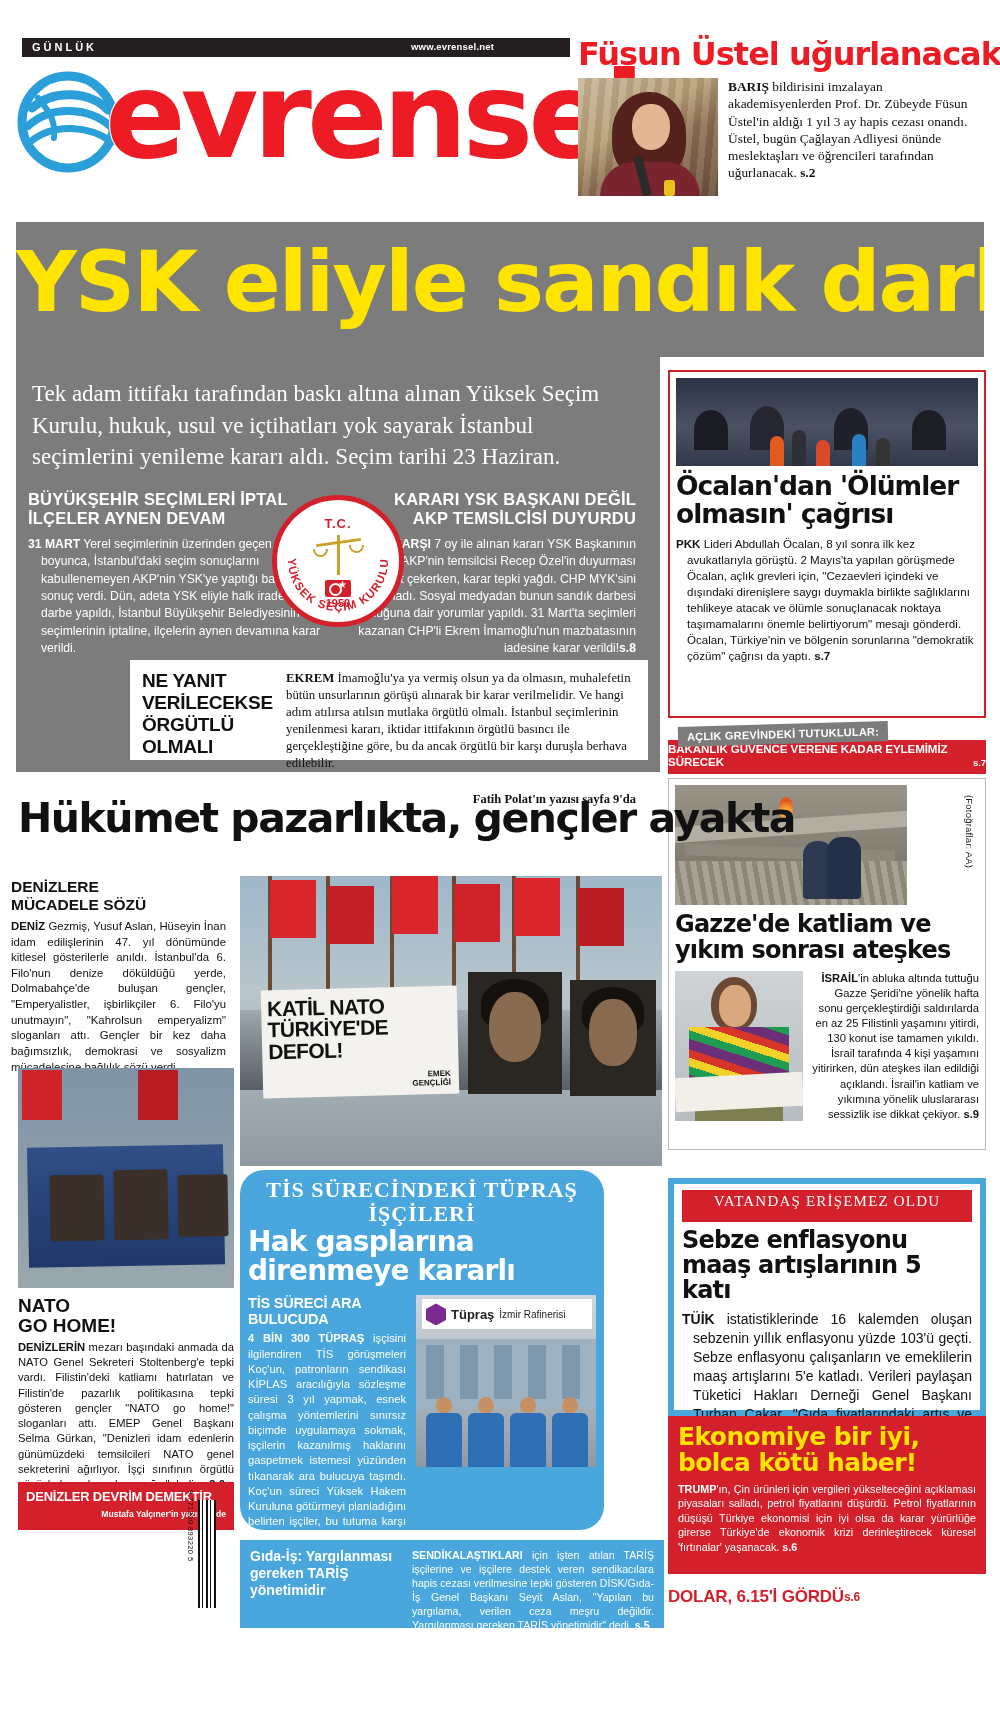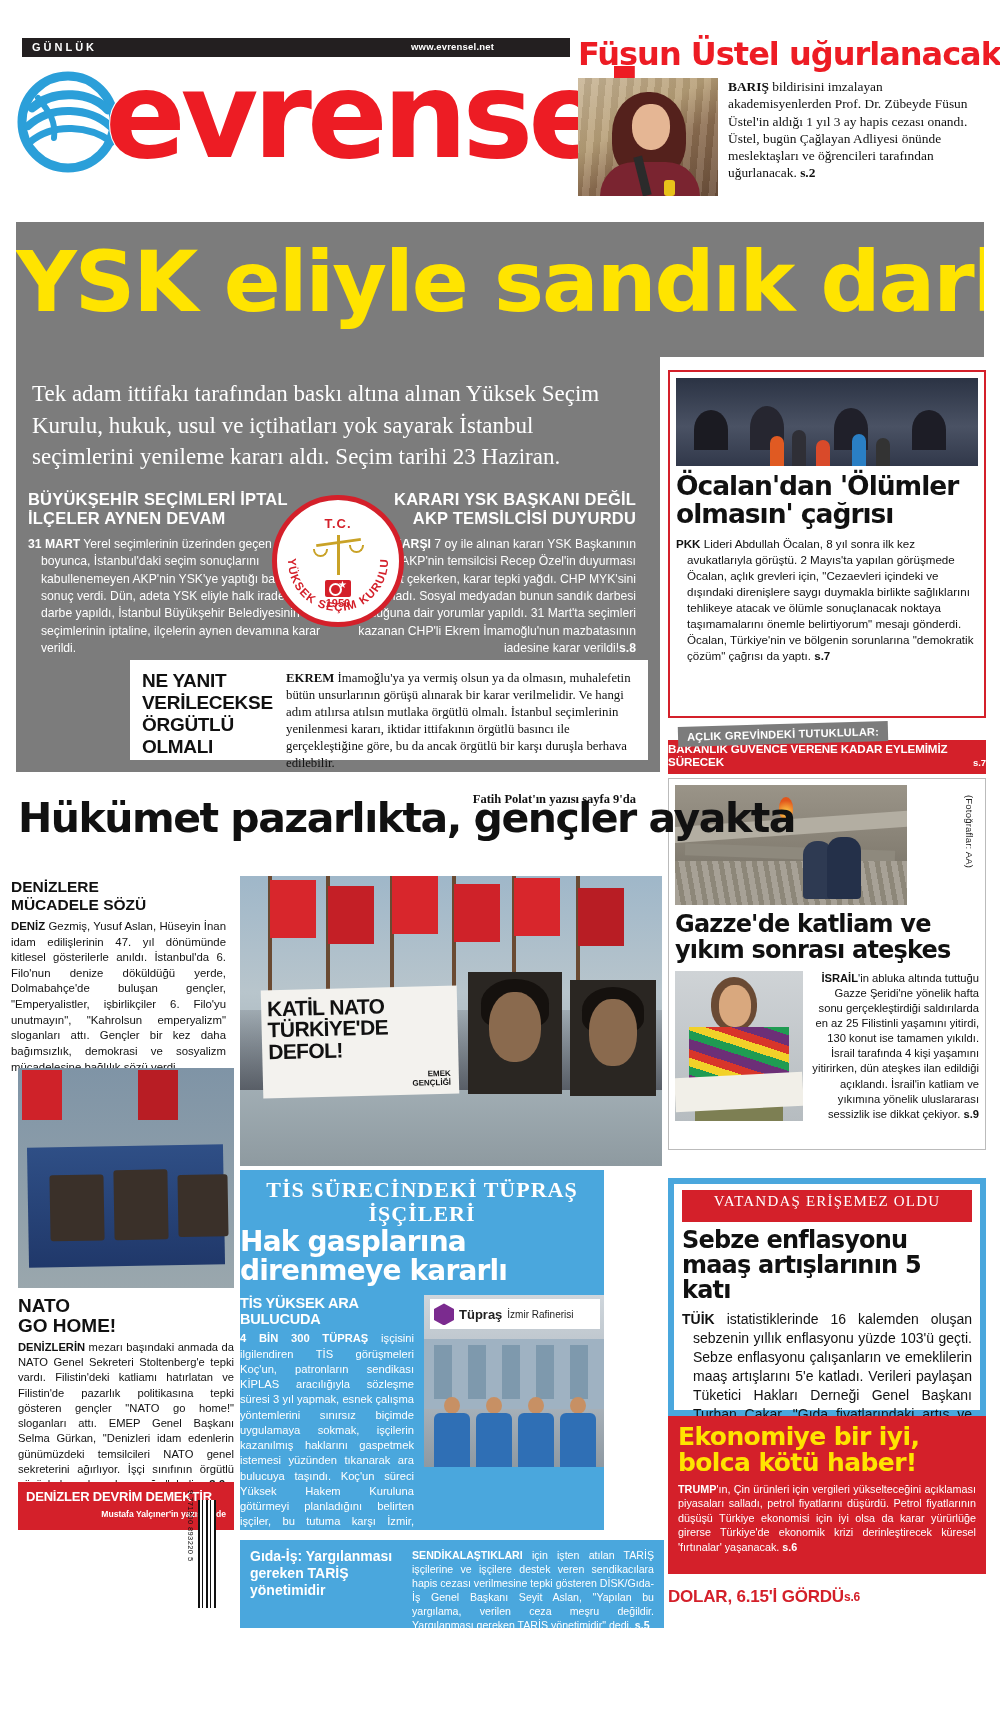--- a/index.html
+++ b/index.html
@@ -286,21 +286,21 @@
     writing-mode: vertical-rl;
   }
   .barcode-num {
     position: absolute; left: 186px; top: 1490px; font-size: 7.5px; color: #111;
     writing-mode: vertical-rl; letter-spacing: 0.4px;
   }
 
   
   .tupras {
     position: absolute; left: 240px; top: 1170px; width: 364px; height: 360px;
-    background: #4aa7dd; padding: 8px 0;
+    background: #4aa7dd; padding: 8px 8px; border-radius: 24px;
   }
   .tupras-kicker {
     font-family: "Liberation Serif", serif; font-size: 22px; color: #fff; font-weight: bold;
     letter-spacing: 1px; text-align: center; line-height: 1.1;
   }
   .tupras-head {
     font-size: 28px; font-weight: bold; color: #fff; line-height: 1.02;
     font-family: "DejaVu Sans", sans-serif; letter-spacing: -0.8px; margin-top: 2px;
   }
   .tupras-cols { display: flex; gap: 10px; margin-top: 10px; }
@@ -575,21 +575,21 @@
     <div class="l2">Mustafa Yalçıner'in yazısı 8'ide</div>
   </div>
   <div class="barcode"></div>
   <div class="barcode-num">9 771300 893220 5</div>
 
   <div class="tupras">
     <div class="tupras-kicker">TİS SÜRECİNDEKİ TÜPRAŞ İŞÇİLERİ</div>
     <div class="tupras-head">Hak gasplarına direnmeye kararlı</div>
     <div class="tupras-cols">
       <div class="tupras-left">
-        <div class="tupras-sub">TİS YÜKSEK ARA BULUCUDA</div>
+        <div class="tupras-sub">TİS SÜRECİ ARA BULUCUDA</div>
         <div class="tupras-body">
           <b>4 BİN 300 TÜPRAŞ</b><span> işçisini ilgilendiren TİS görüşmeleri Koç'un, patronların sendikası KİPLAS aracılığıyla sözleşme süresi 3 yıl yapmak, esnek çalışma yöntemlerini sınırsız biçimde uygulamaya sokmak, işçilerin kazanılmış haklarını gaspetmek istemesi yüzünden tıkanarak ara bulucuya taşındı. Koç'un süreci Yüksek Hakem Kuruluna götürmeyi planladığını belirten işçiler, bu tutuma karşı İzmir, Kocaeli, Kırıkkale ve Batman'da uyarı eylemlerini sürdürüyor. İşçiler, "Fiili olarak greve yapacak donanıma sahibiz. Direnmeye kararlıyız" diyor. </span><b>s.4</b>
         </div>
       </div>
       <div class="tupras-photo">
         <div class="logo">
           <div class="hex"></div>
           <div class="lt">Tüpraş</div>
           <div class="lt2">İzmir Rafinerisi</div>
         </div>

